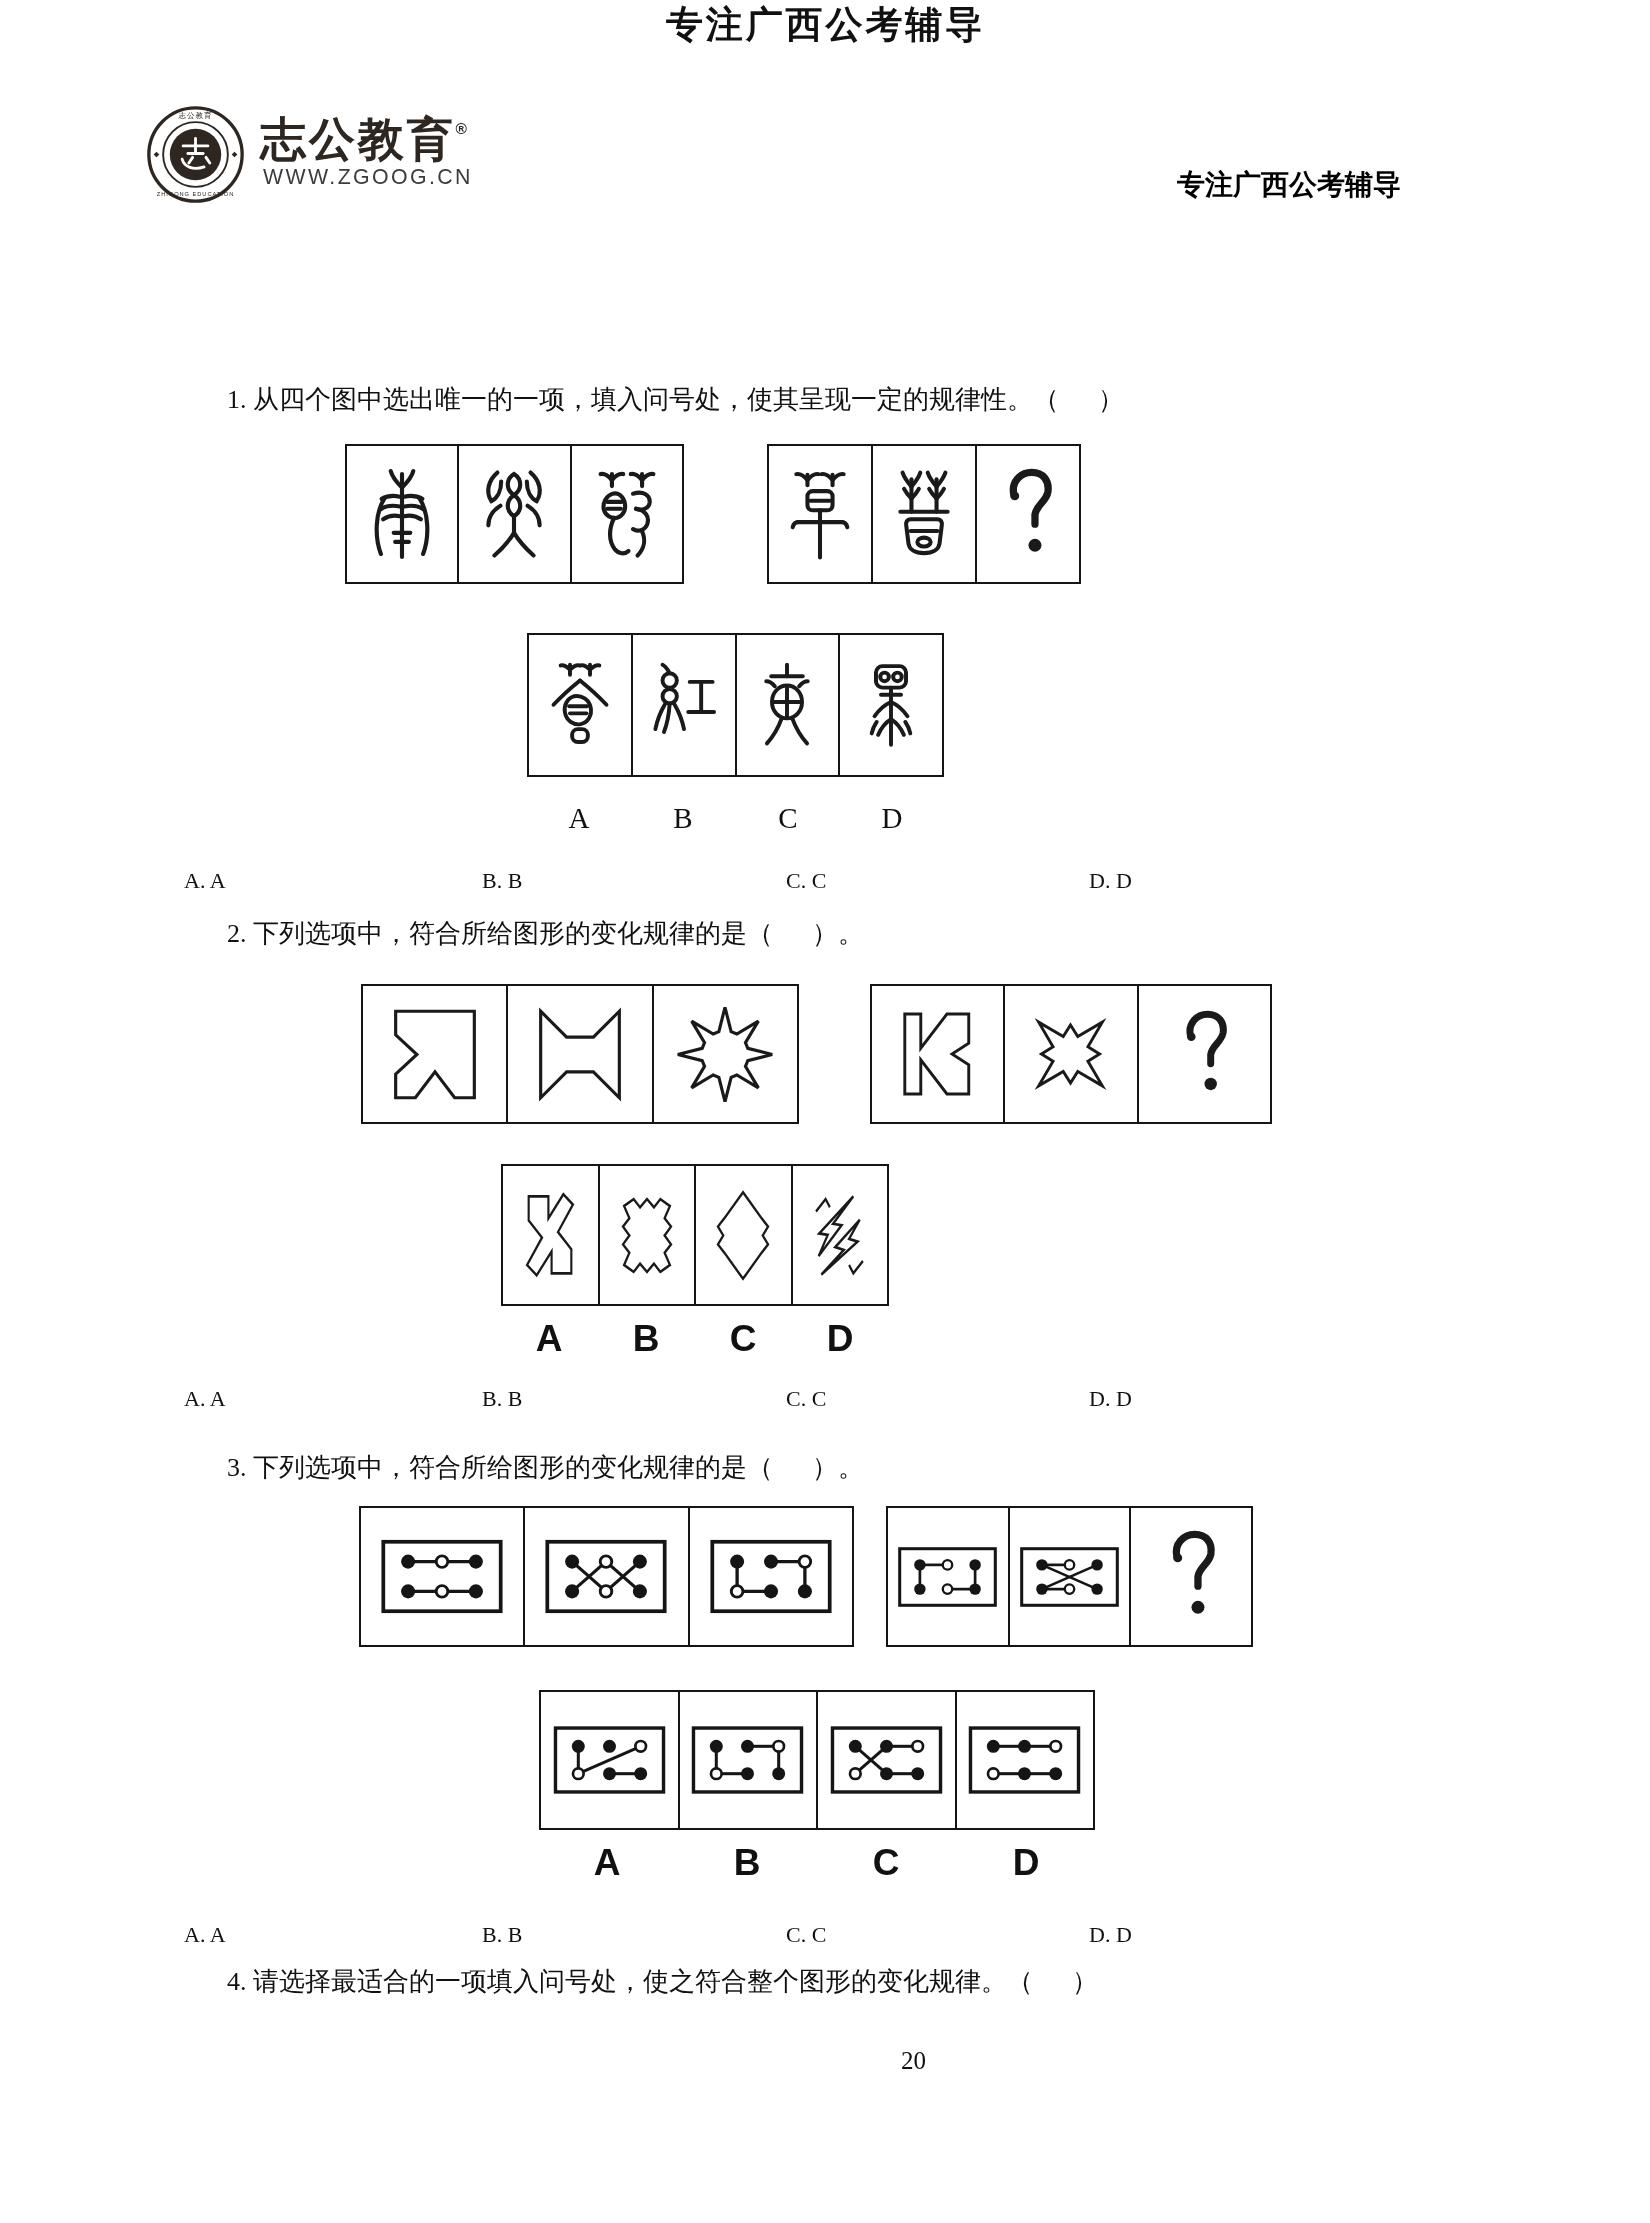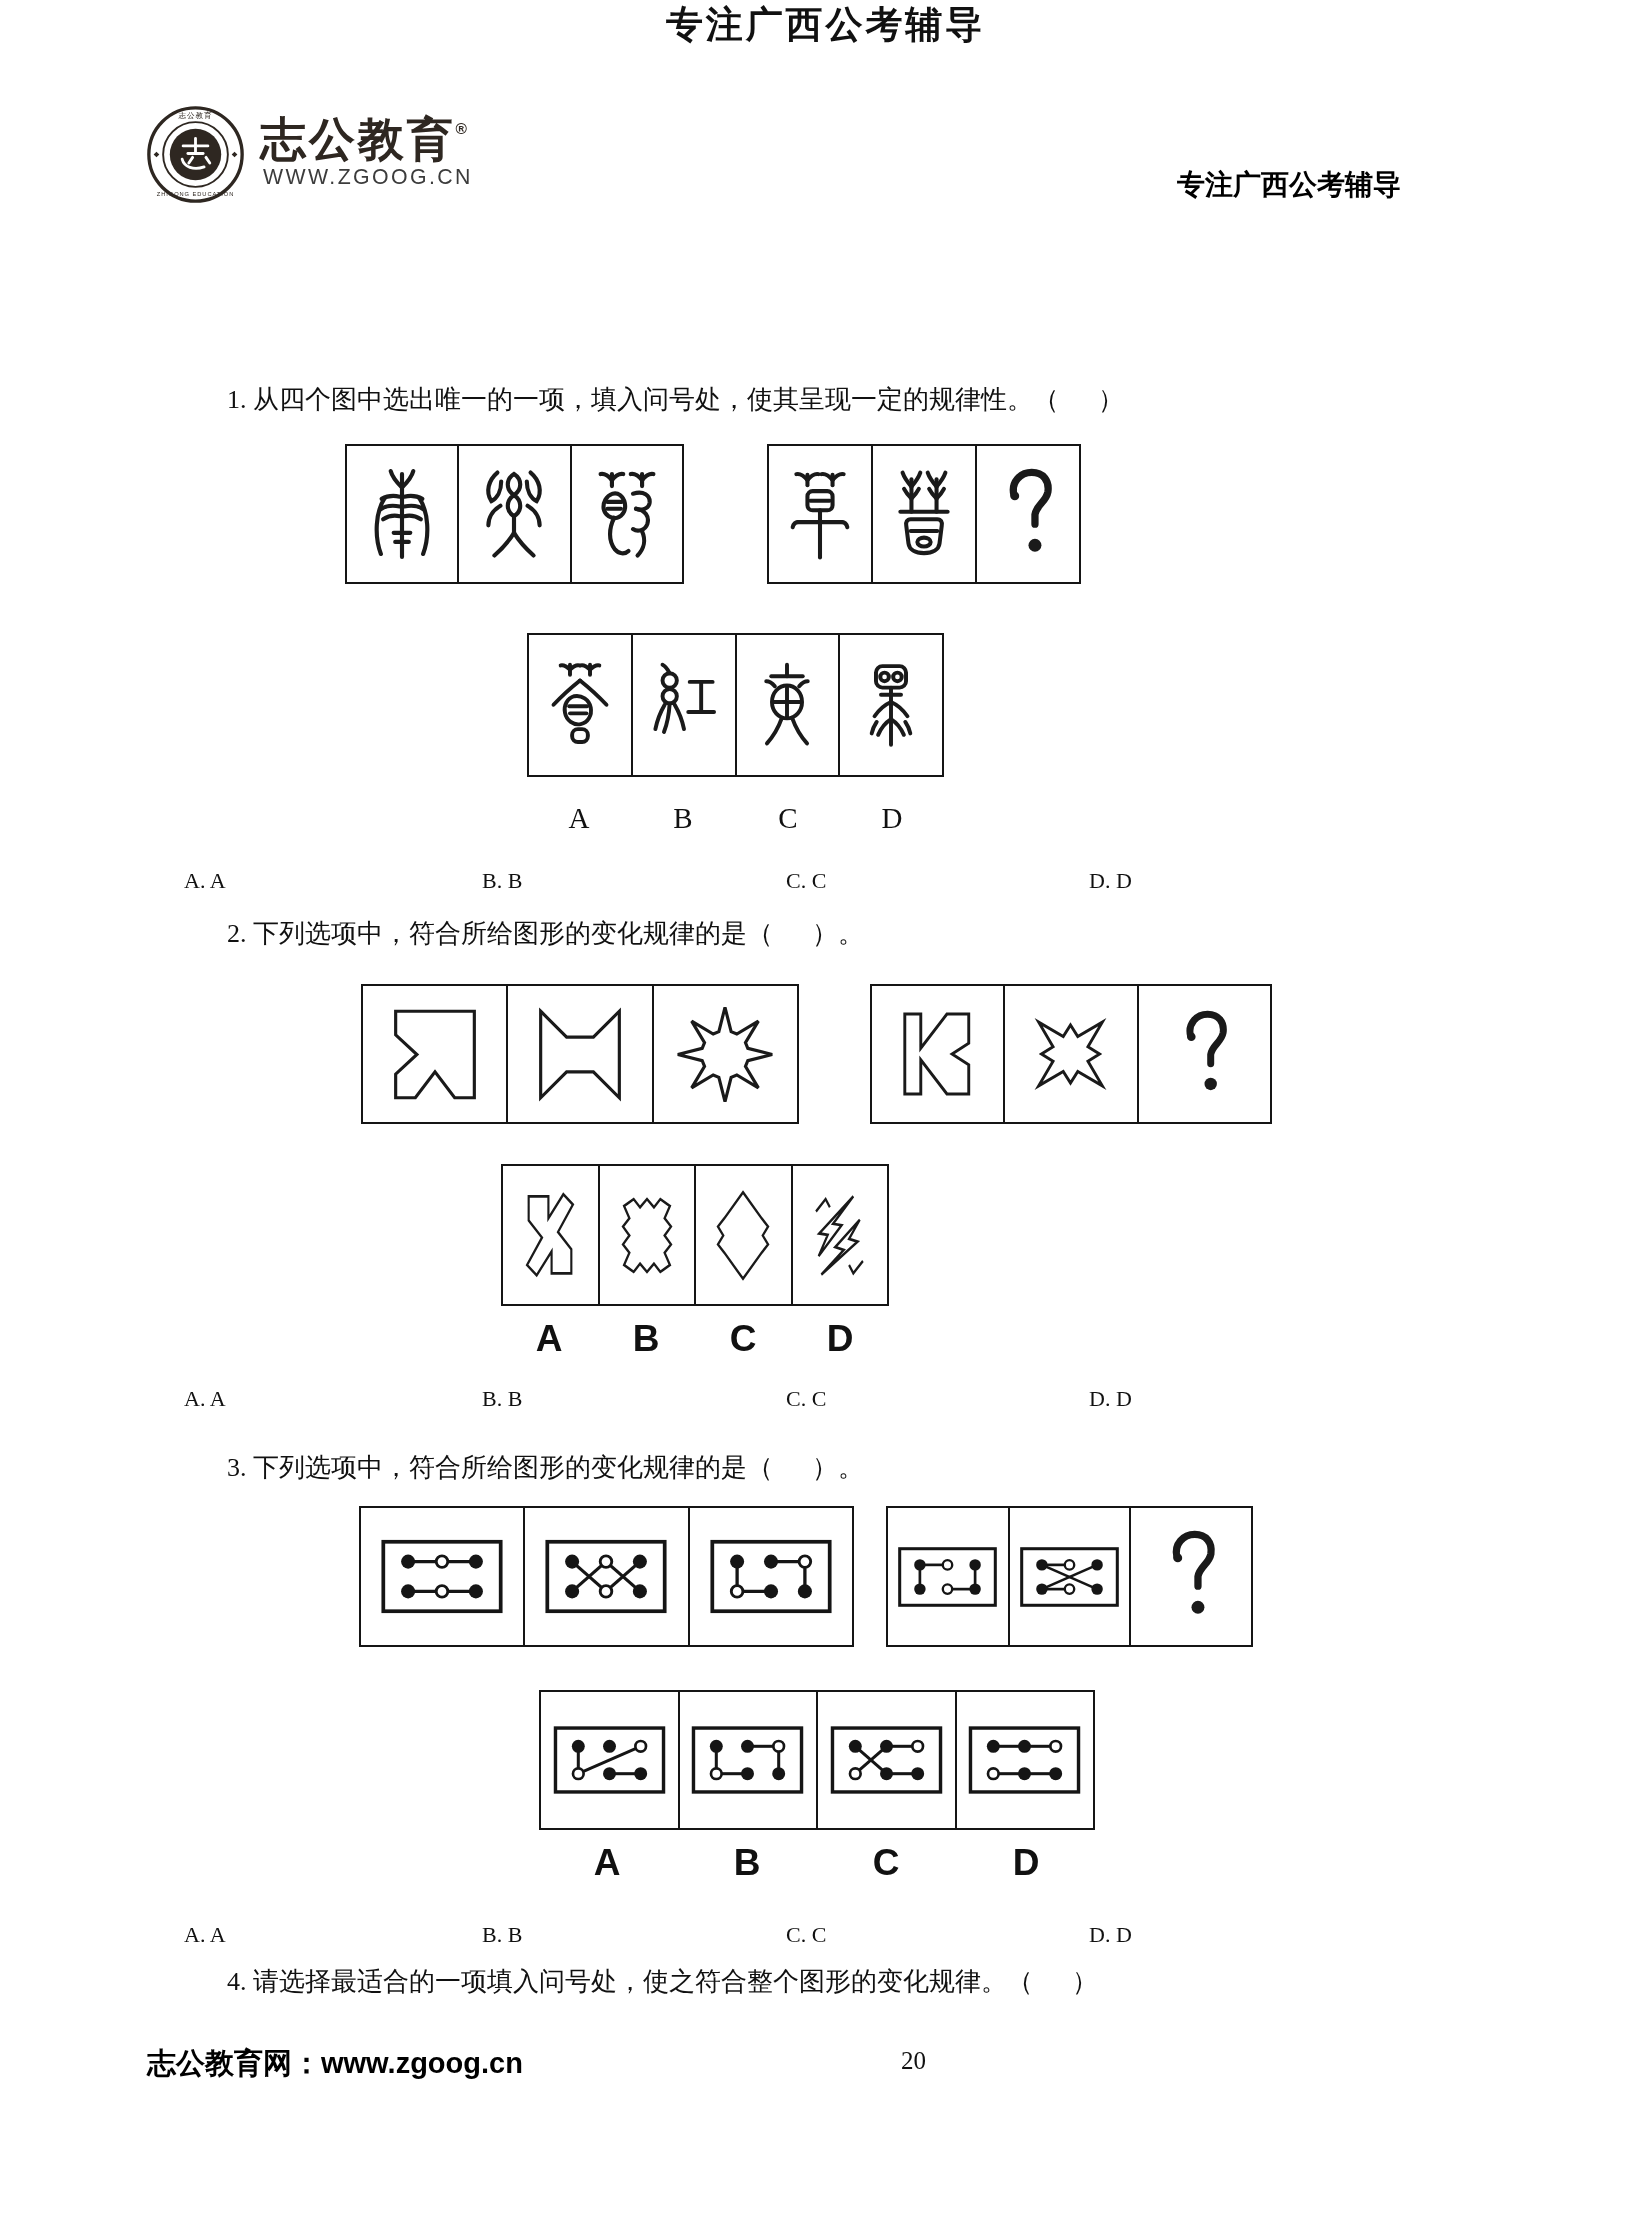--- a/index.html
+++ b/index.html
@@ -510,19 +510,16 @@
   <div class="abs opt-label bold" style="left:886px; top:1842px;">C</div>
   <div class="abs opt-label bold" style="left:1026px; top:1842px;">D</div>
 
   <div class="ans-item" style="left:184px; top:1922px;">A. A</div>
   <div class="ans-item" style="left:482px; top:1922px;">B. B</div>
   <div class="ans-item" style="left:786px; top:1922px;">C. C</div>
   <div class="ans-item" style="left:1089px; top:1922px;">D. D</div>
 
   <div class="abs q-text" style="top:1964px;">4. 请选择最适合的一项填入问号处，使之符合整个图形的变化规律。（      ）</div>
 
-  <div class="abs footer-site" style="left:147px; top:2044px;">
-    <span>志公教育网：</span><span>www.zgoog.cn</span>
-  </div>
   <div class="abs footer-page" style="left:901px; top:2047px;">20</div>
 
 </div>
 
 
 </body></html>

